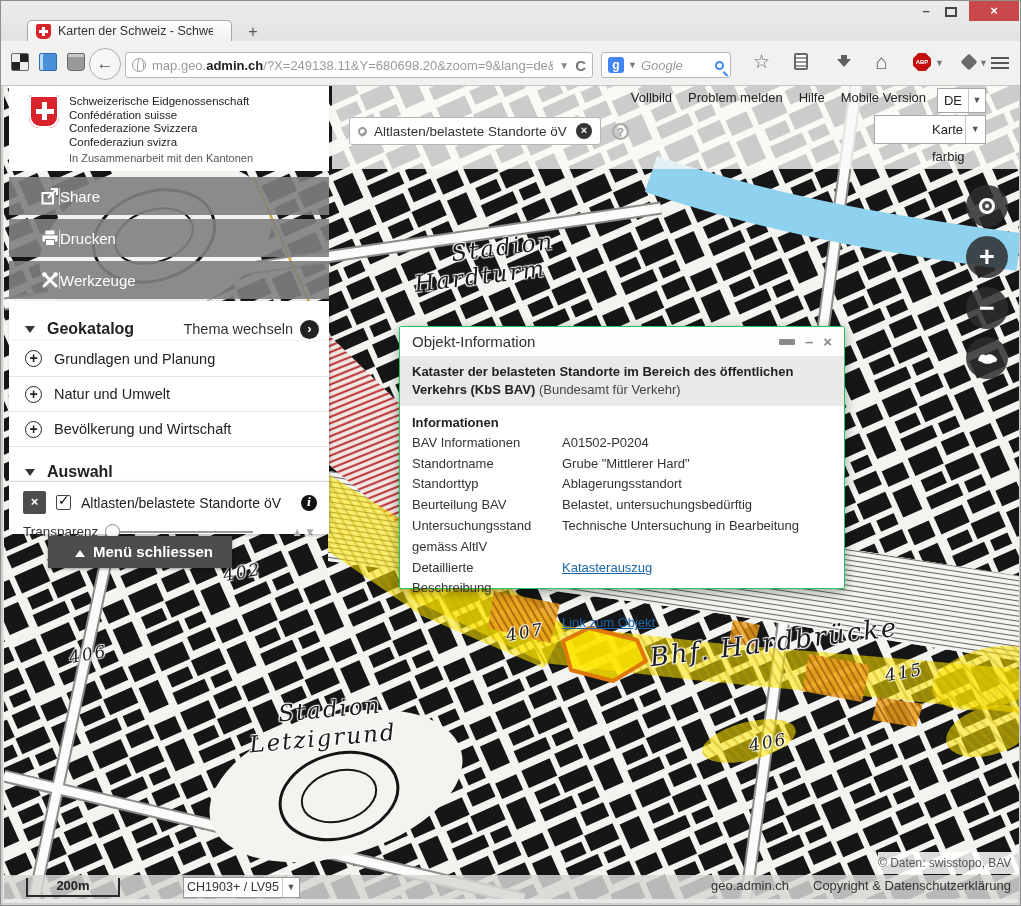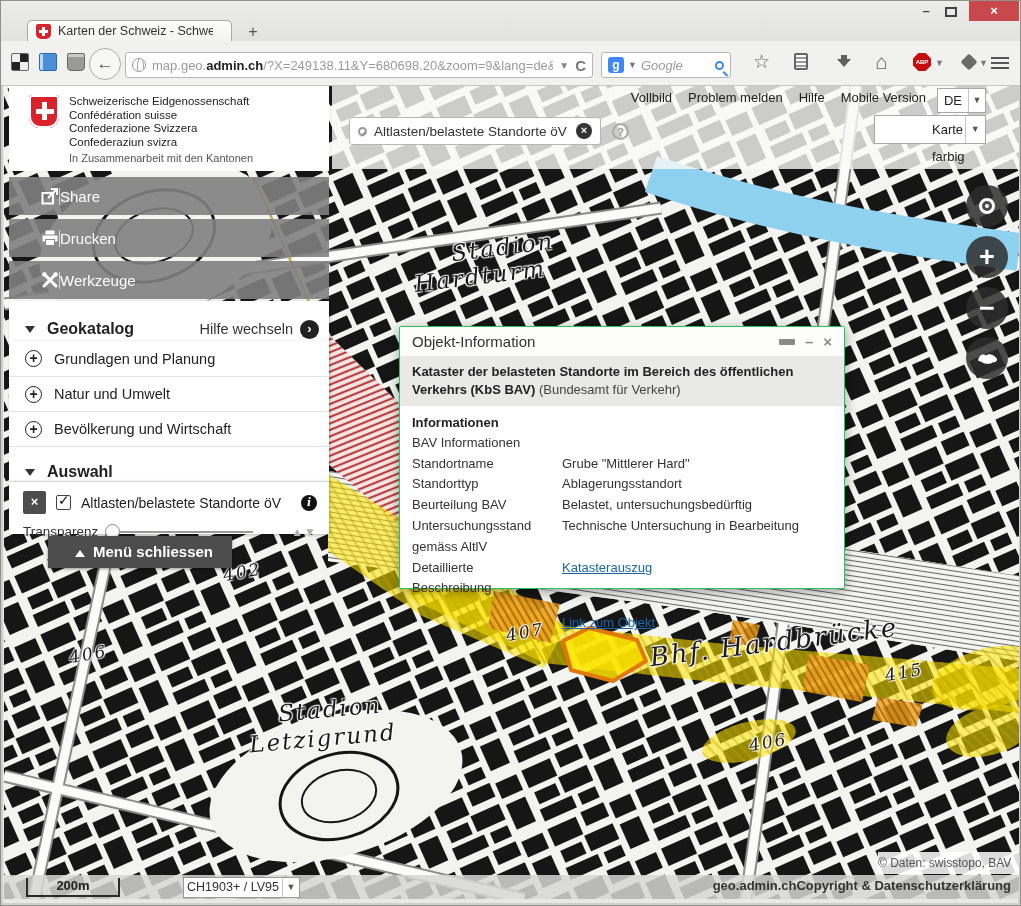--- a/index.html
+++ b/index.html
@@ -151,21 +151,21 @@
   .geoloc{width:16px;height:16px;border:3.5px solid #fff;border-radius:50%;position:relative;}
   .geoloc::after{content:"";position:absolute;left:3px;top:3px;width:4px;height:4px;border-radius:50%;background:#fff;}
   .attrib{left:877px;top:851px;width:141px;height:22px;background:rgba(255,255,255,.85);font-size:12px;color:#555;
           text-align:right;line-height:22px;padding-right:8px;z-index:2;white-space:nowrap;}
   .footer{left:3px;top:874px;width:1015px;height:24px;background:rgba(214,214,212,.85);z-index:3;}
   .scalebar{left:25px;top:877px;width:94px;height:19px;border:2px solid #2a2a2a;border-top:none;z-index:4;
             text-align:center;font-size:13px;font-weight:bold;color:#222;line-height:16px;}
   .projsel{left:182px;top:876px;width:117px;height:21px;background:#fff;border:1px solid #9a9a98;display:flex;z-index:4;}
   .projsel .v{flex:1;font-size:12.5px;color:#333;text-align:center;line-height:19px;white-space:nowrap;}
   .projsel .c{line-height:19px;}
-  .ftlinks{left:600px;top:877px;width:410px;display:flex;justify-content:flex-end;z-index:4;font-weight:bold;}
+  .ftlinks{left:600px;top:877px;width:410px;display:flex;justify-content:flex-end;gap:24px;z-index:4;}
   .ftlinks span{font-size:13px;color:#333;white-space:nowrap;}
 </style>
 </head>
 <body>
 
 <div class="window">
 
   <div class="abs titlebar"></div>
   <div class="abs tab">
     <span class="swissfav"></span>
@@ -365,21 +365,21 @@
         <circle cx="14.5" cy="3.5" r="2.3" fill="#fff"></circle>
     </svg>
     <span class="sep"></span>
       <span class="mlabel">Werkzeuge</span>
   </div>
 
   <div class="abs panel" style="top:300px;height:40px;">
     <div class="gkrow">
       <span class="tri-d"></span>
       <span class="t">Geokatalog</span>
-      <span class="theme">Hilfe wechseln</span>
+      <span class="theme">Thema wechseln</span>
       <span class="circarrow">›</span>
     </div>
   </div>
   <div class="abs panel" style="top:340px;height:140px;">
     <div class="catrow" style="border-top:none;height:35px;">
       <span class="plusc">+</span>
       <span class="t">Grundlagen und Planung</span>
     </div>
     <div class="catrow" style="height:35px;">
       <span class="plusc">+</span>
@@ -423,20 +423,21 @@
       <span class="p-ic">–</span>
       <span class="p-ic">×</span>
     </div>
     <div class="p-band">
       <b>Kataster der belasteten Standorte im Bereich des öffentlichen Verkehrs (KbS BAV)</b> <span class="src">(Bundesamt für Verkehr)</span>
     </div>
     <div class="p-body">
       <div class="p-sec">Informationen</div>
       <div class="orow">
           <span class="lbl">BAV Informationen</span>
+          <span class="val">A01502-P0204</span>
         </div>
       <div class="orow">
           <span class="lbl">Standortname</span>
           <span class="val">Grube "Mittlerer Hard"</span>
         </div>
       <div class="orow">
           <span class="lbl">Standorttyp</span>
           <span class="val">Ablagerungsstandort</span>
         </div>
       <div class="orow">

